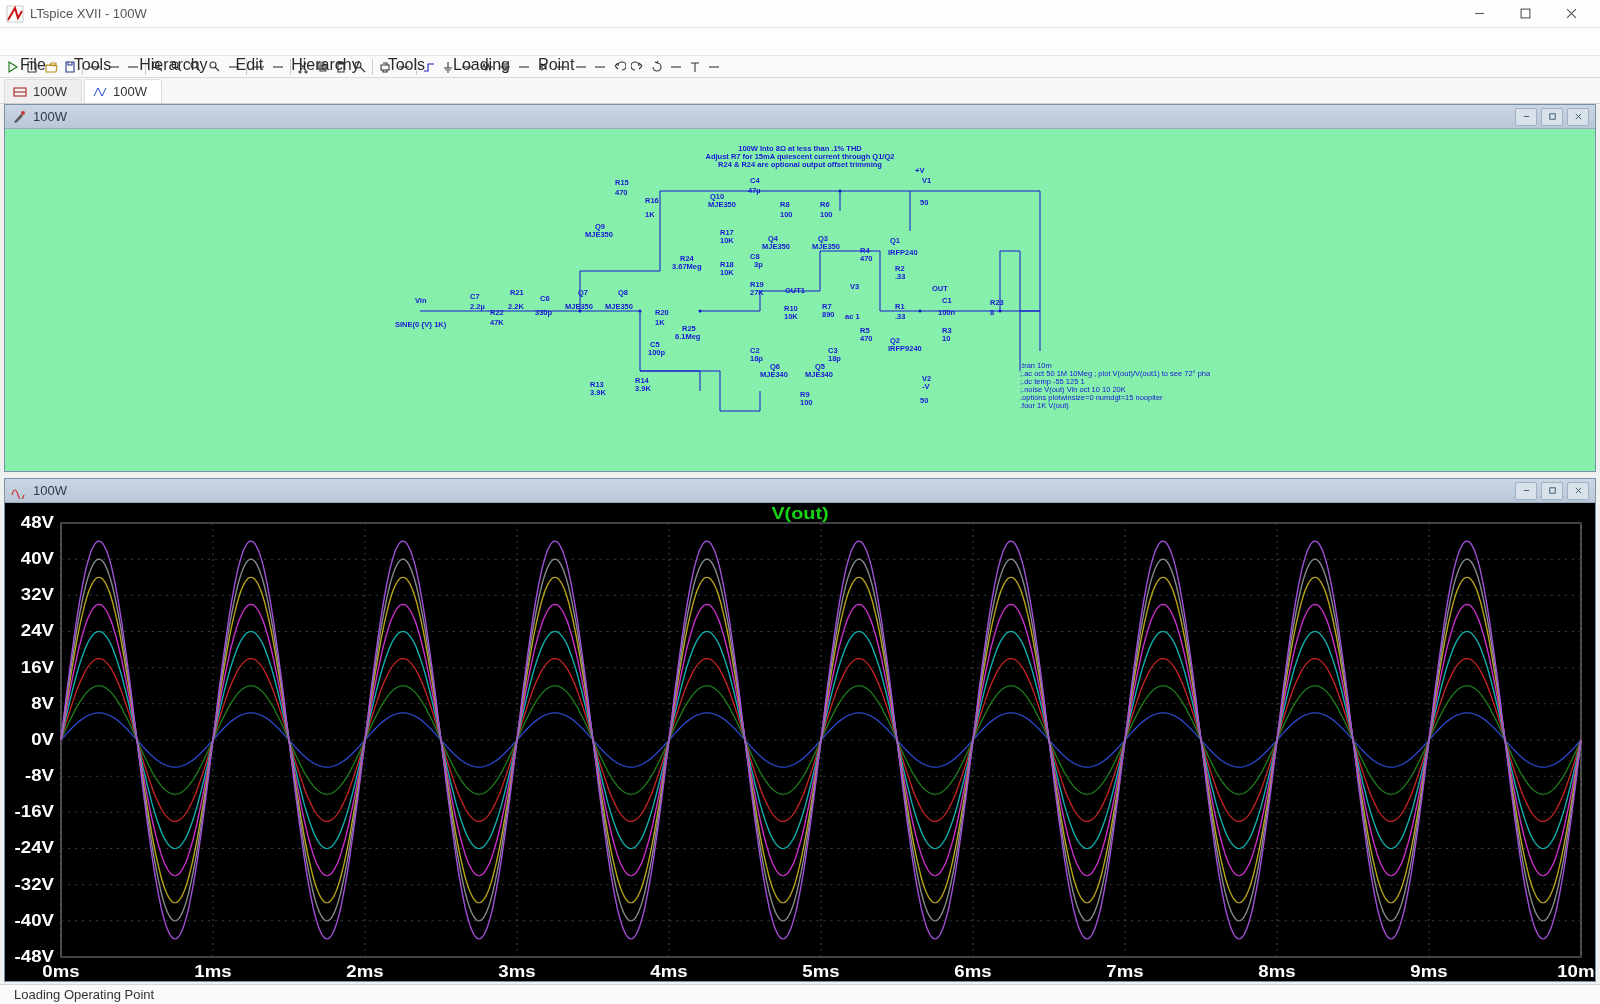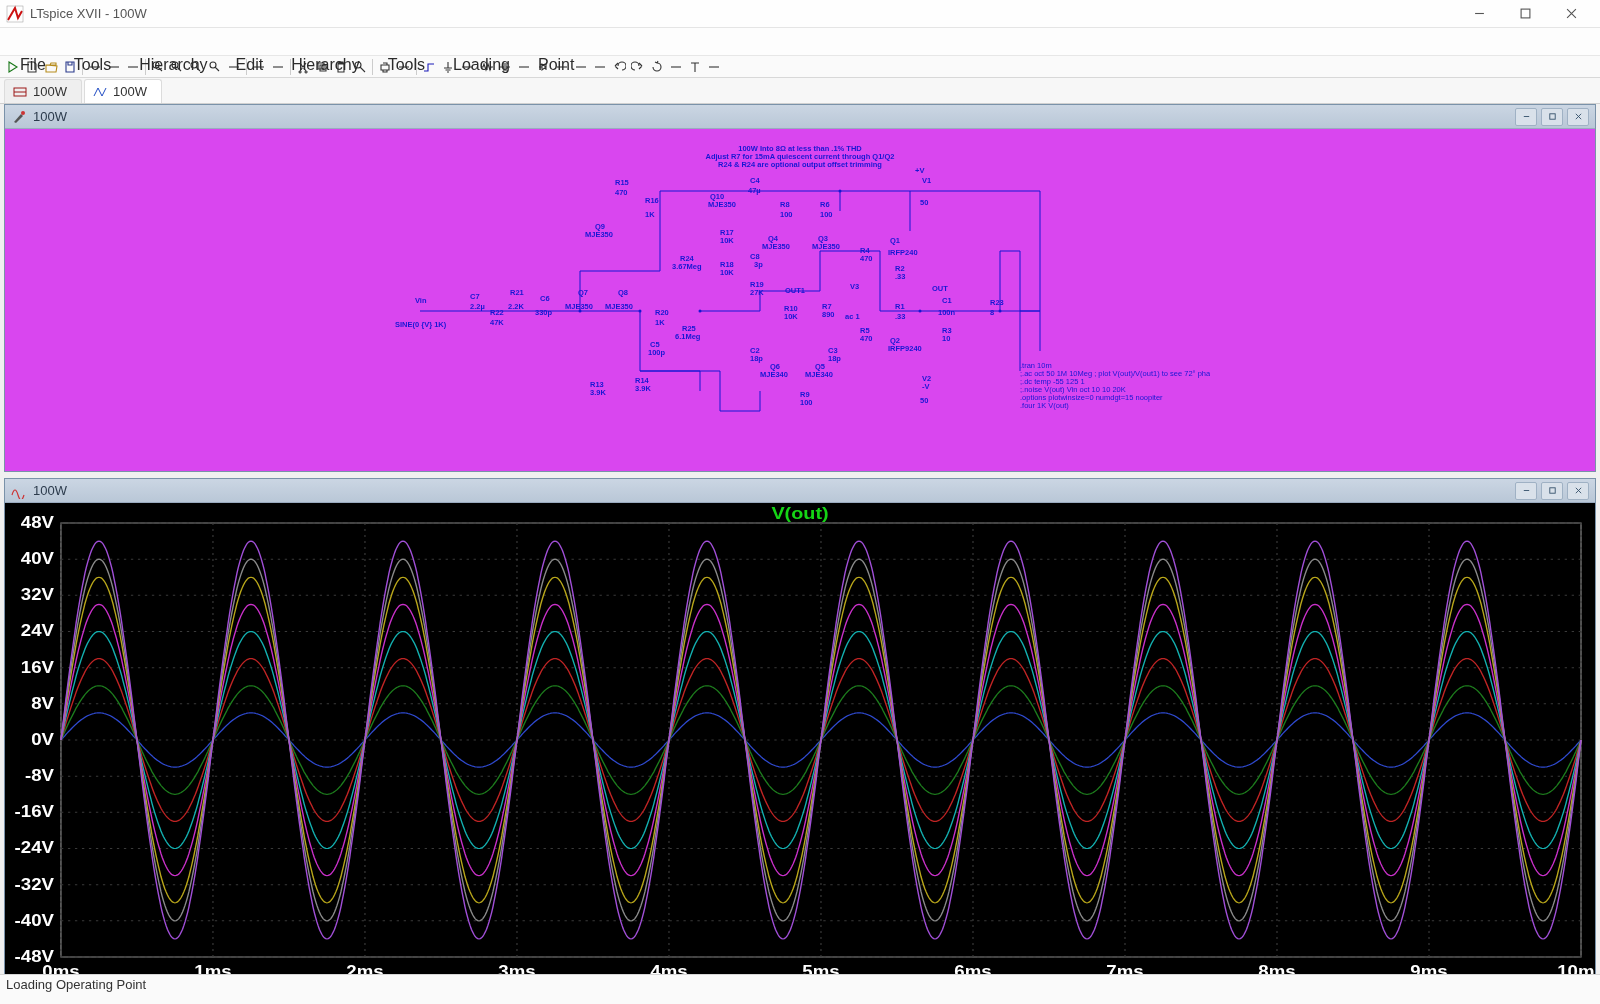--- a/index.html
+++ b/index.html
@@ -28,29 +28,29 @@
   .workarea{position:absolute;top:104px;left:4px;right:4px;bottom:22px;display:flex;flex-direction:column;gap:6px;}
   .pane{position:relative;border:1px solid #7a92a9;background:#fcfcfc;display:flex;flex-direction:column;min-height:0;}
   .pane.top{height:368px;}
   .pane.bottom{flex:1;}
   .paneheader{height:24px;background:linear-gradient(#cbd6e3,#b9c7d7);display:flex;align-items:center;padding:0 6px;border-bottom:1px solid #9aaabf;color:#2c3b4c;font-size:13px;}
   .paneheader .ico{width:16px;height:16px;margin-right:6px;display:inline-flex;}
   .paneheader .spacer{flex:1;}
   .pwbtn{width:22px;height:18px;margin-left:4px;background:#d9e1ea;border:1px solid #9fb1c4;border-radius:2px;display:flex;align-items:center;justify-content:center;}
   .pwbtn svg{width:9px;height:9px;}
   .panebody{flex:1;position:relative;overflow:hidden;}
-  .schem{position:absolute;inset:0;background:#d946ef;}
+  .schem{position:absolute;inset:0;background:#86efac;}
   .schem svg{position:absolute;left:50%;top:48%;transform:translate(-50%,-50%);}
   .schem text{font-family:Arial;fill:#1717d3;}
   .schem .wire{stroke:#1717d3;stroke-width:1;fill:none;}
   .schem .node{fill:#1717d3;}
   .plot{position:absolute;inset:0;}
   .plot svg{position:absolute;inset:0;width:100%;height:100%;}
   
-  .statusbar{position:absolute;bottom:0;left:0;right:0;height:30px;background:#fafafa;border-top:1px solid #d6d6d6;padding:2px 6px;font-size:13px;color:#333;}
+  .statusbar{position:absolute;bottom:0;left:0;right:0;height:20px;background:#fafafa;border-top:1px solid #d6d6d6;padding:2px 14px;font-size:13px;color:#333;}
 </style>
 </head>
 <body>
 
 <div class="titlebar">
   <span class="logo">
     <svg viewBox="0 0 18 18">
         <path d="M2 15 L9 3 L12 13 L16 6" stroke="#c11" stroke-width="2" fill="none"></path>
         <rect x="1" y="1" width="16" height="16" fill="none" stroke="#999" stroke-width=".5"></rect>
       </svg>

